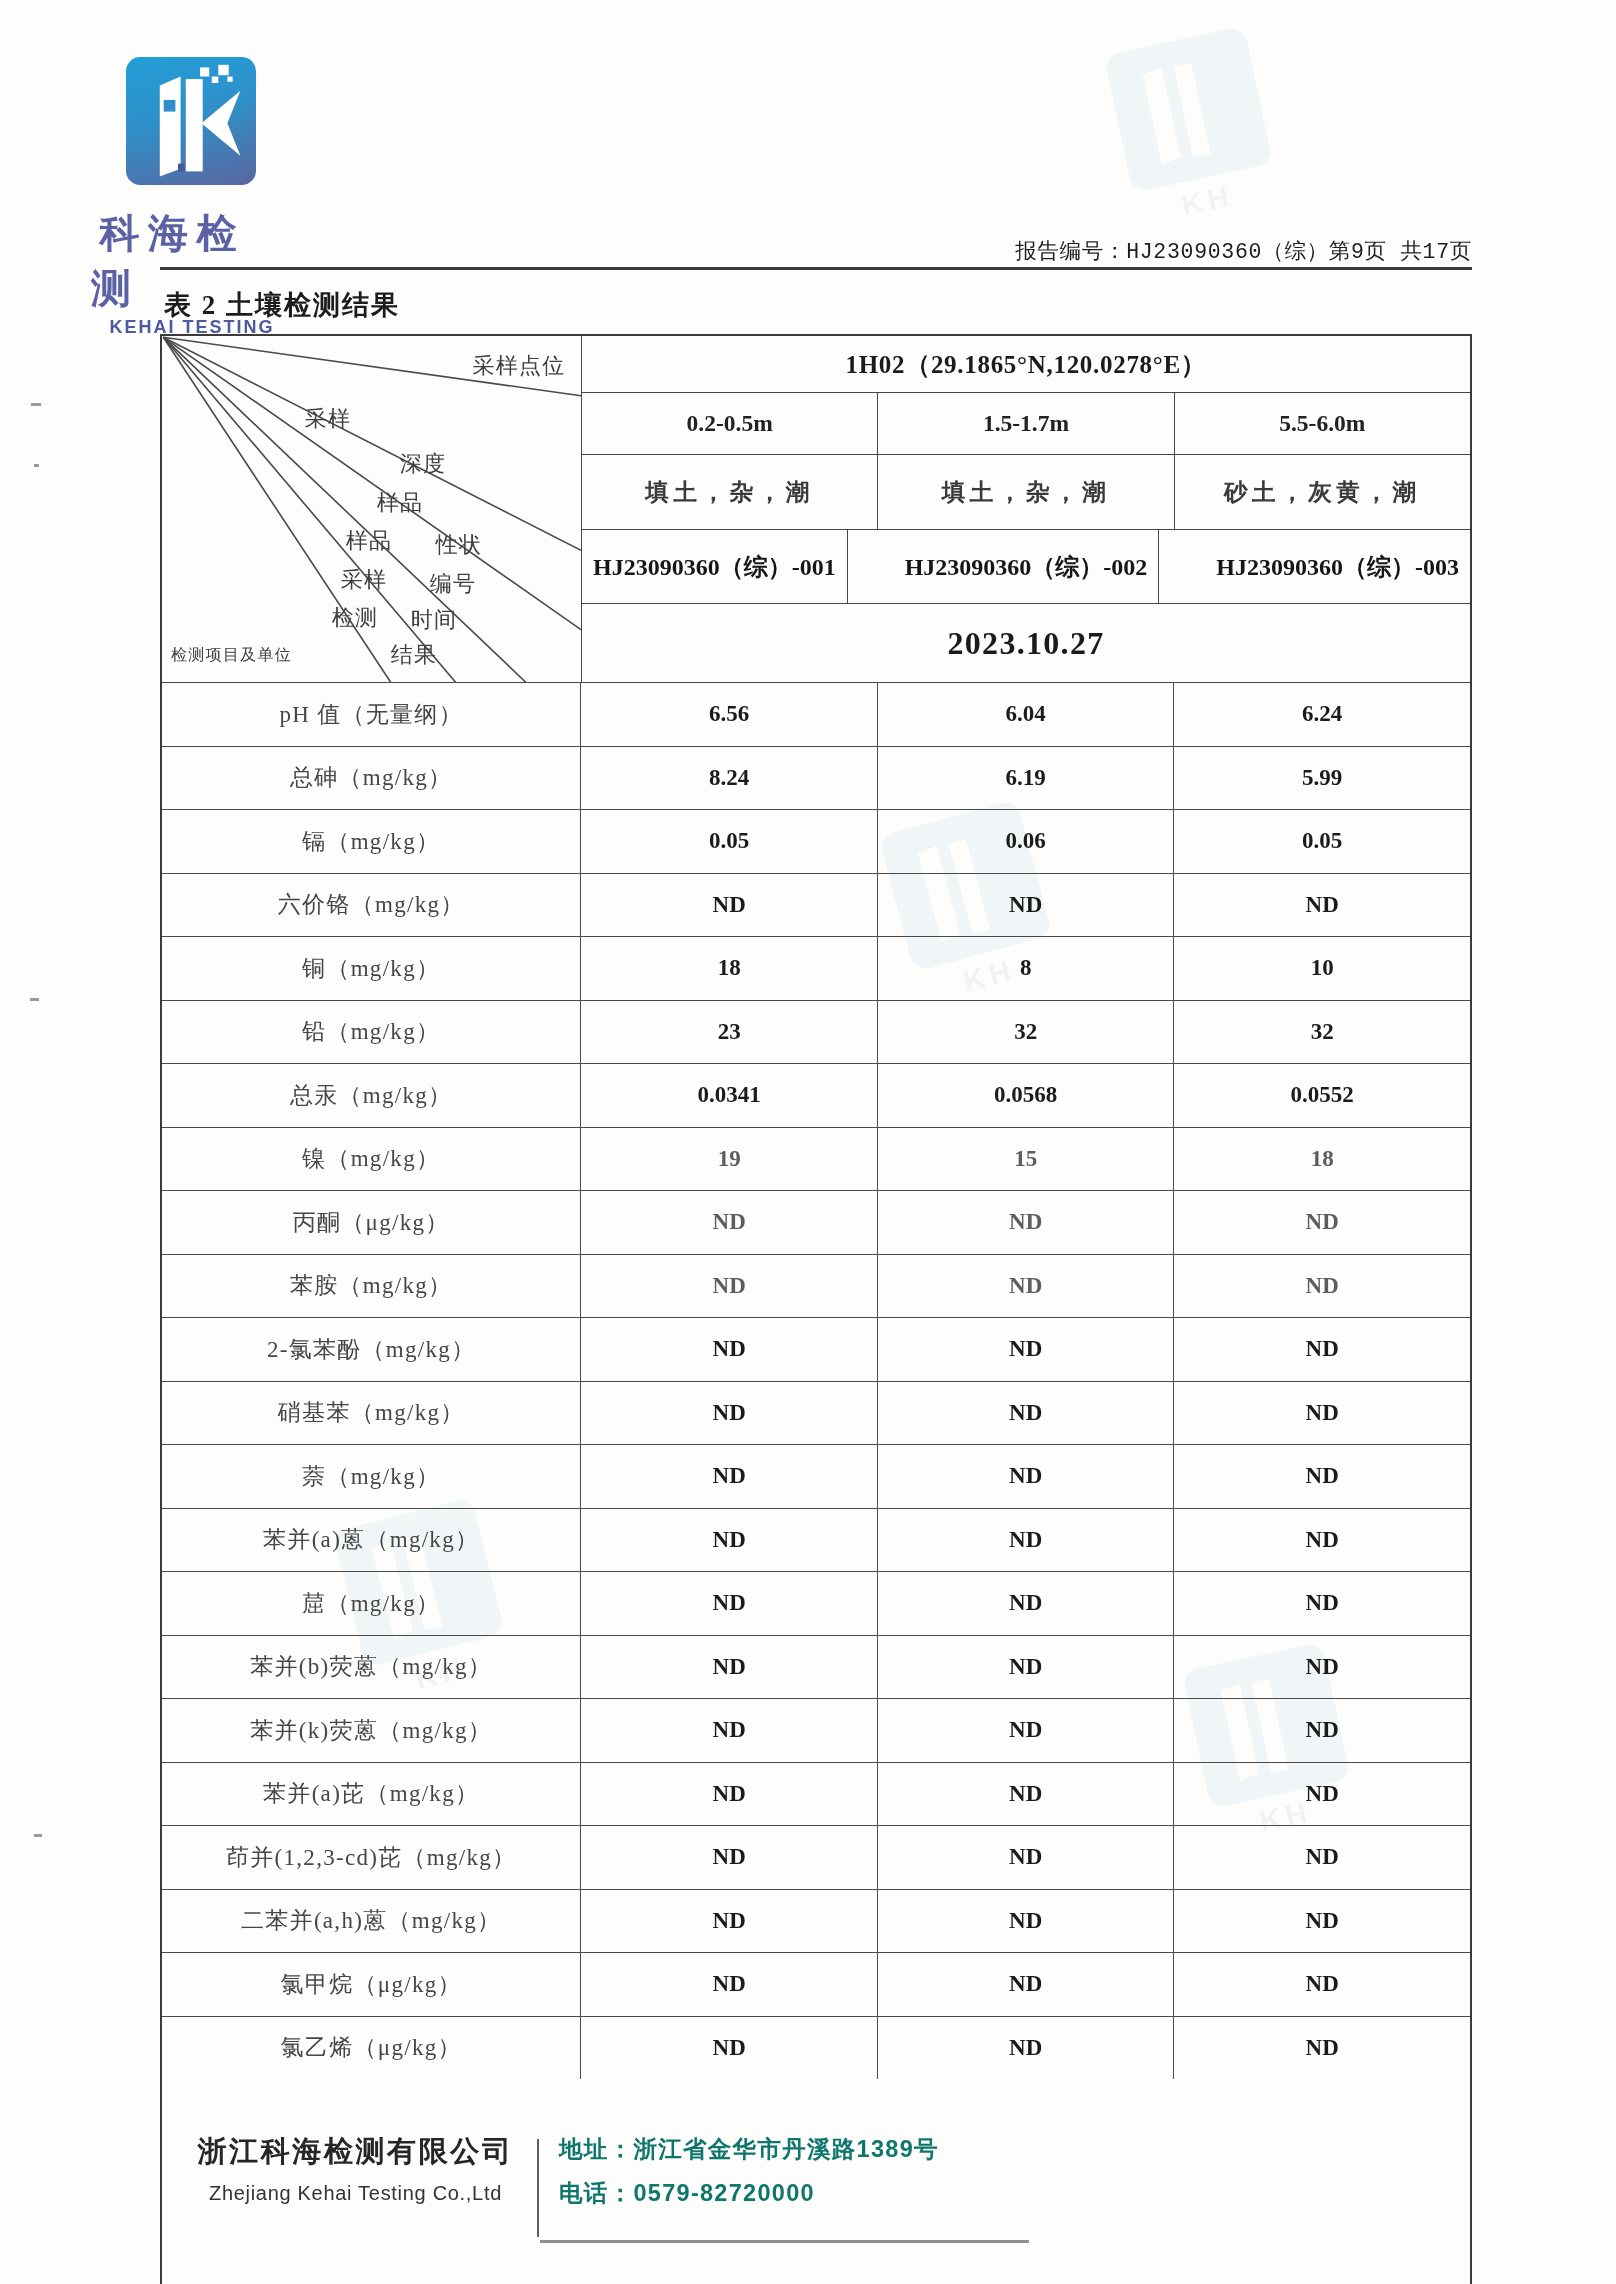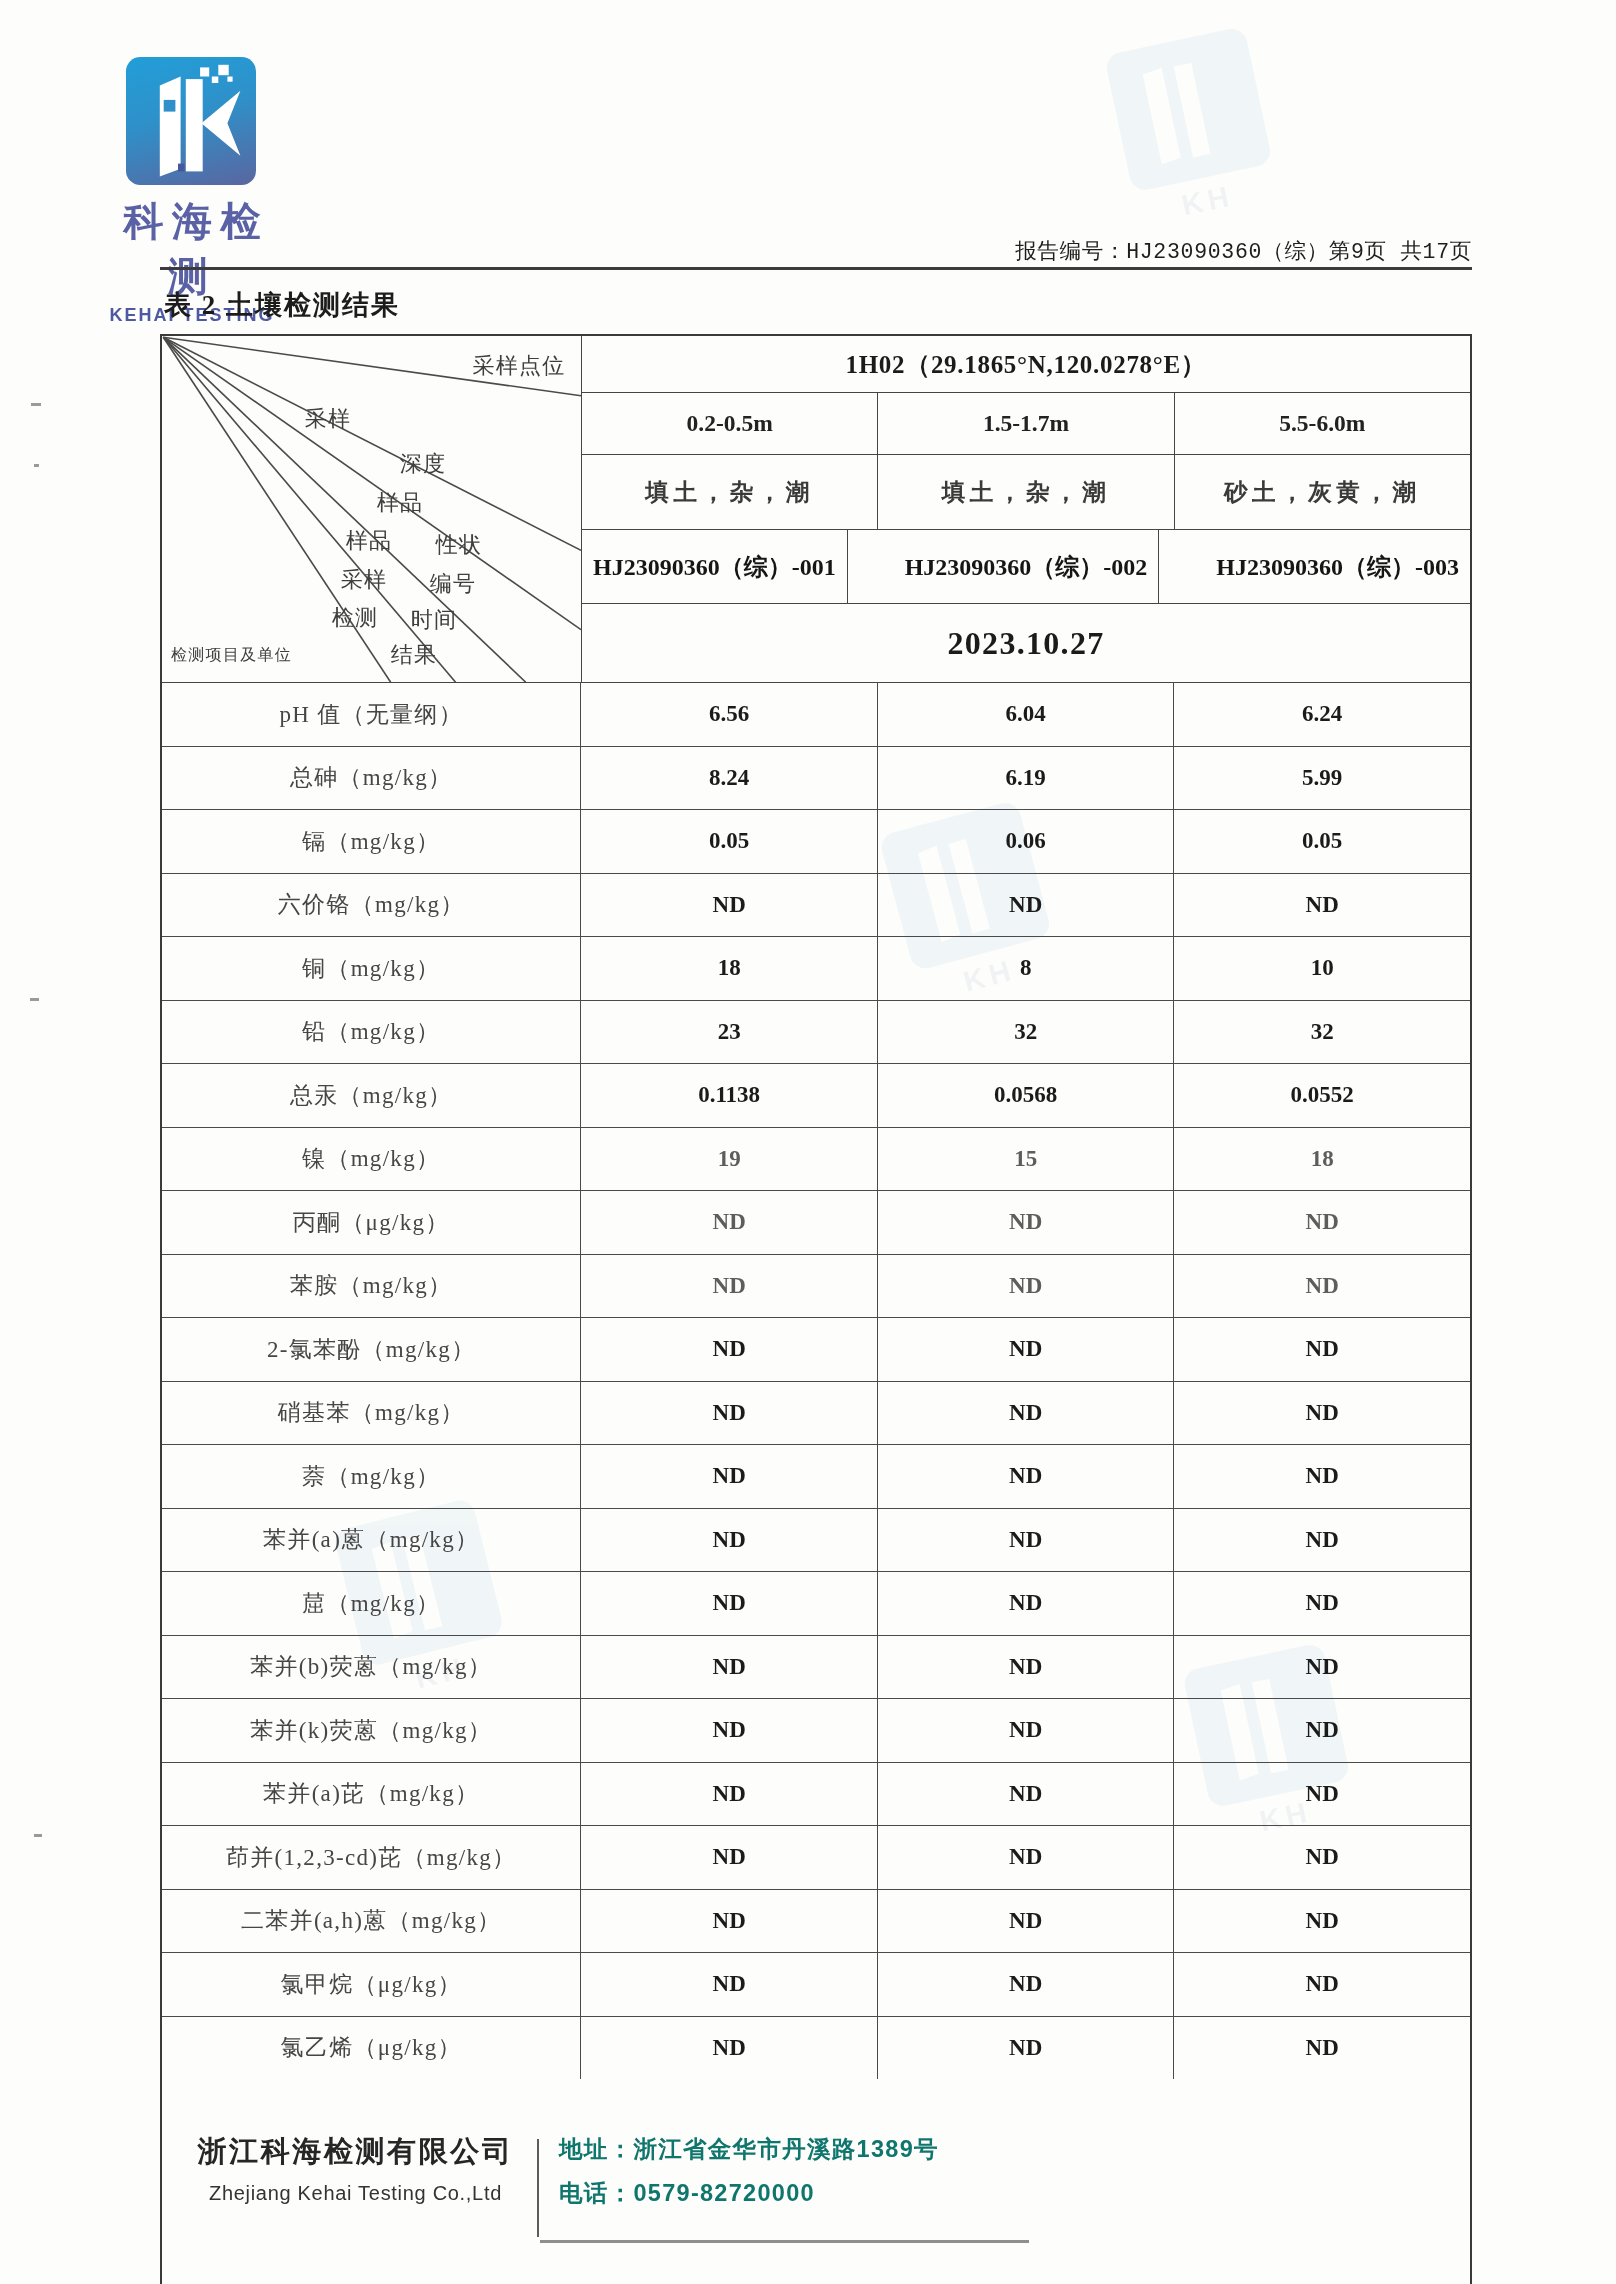--- a/index.html
+++ b/index.html
@@ -4,21 +4,21 @@
 <style>
   * { margin:0; padding:0; box-sizing:border-box; }
   body { background:#9a9a9a; font-family:"Liberation Serif","DejaVu Serif",serif; }
   .page { position:relative; width:1616px; height:2284px; background:#fdfdfb; margin:0 auto; overflow:hidden; }
 
   
   .logo { position:absolute; left:91px; top:52px; width:202px; }
   .logo-mark { position:relative; margin:5.2px auto 0 35px; width:130px; height:128px; border-radius:14.3px;
     background:linear-gradient(165deg,#229ed8 0%,#2f90c9 45%,#5a66a0 100%); }
   .logo-mark svg { position:absolute; inset:0; }
-  .logo-cn { margin-top:9px; text-align:center; font-family:"Liberation Sans","DejaVu Sans",sans-serif;
+  .logo-cn { margin-top:21px; font-family:"Liberation Sans","DejaVu Sans",sans-serif;
     font-weight:700; font-size:40px; letter-spacing:8.5px; color:#5a62a5; text-indent:8.5px; }
   .logo-en { margin-top:1.3px; text-align:center; font-family:"Liberation Sans","DejaVu Sans",sans-serif;
     font-weight:700; font-size:18px; letter-spacing:2px; color:#4d59a0; }
 
   
   .report-line { position:absolute; top:236px; right:144px; font-size:21.5px; color:#1e1e1e; letter-spacing:0.7px;font-family:Liberation Mono, monospace; }
   .header-rule { position:absolute; left:160px; top:267px; width:1312px; height:2.6px; background:#3c3c3c; }
   .doc-title { position:absolute; left:164px; top:287px; font-size:27px; font-weight:700; color:#1c1c1c; letter-spacing:2px; }
 
   
@@ -210,21 +210,21 @@
 
   <div class="drow">
     <div class="dlabel">铅（mg/kg）</div>
     <div class="dval">23</div>
     <div class="dval">32</div>
     <div class="dval">32</div>
   </div>
 
   <div class="drow">
     <div class="dlabel">总汞（mg/kg）</div>
-    <div class="dval">0.1138</div>
+    <div class="dval">0.0341</div>
     <div class="dval">0.0568</div>
     <div class="dval">0.0552</div>
   </div>
 
   <div class="drow">
     <div class="dlabel">镍（mg/kg）</div>
     <div class="dval">19</div>
     <div class="dval">15</div>
     <div class="dval">18</div>
   </div>

